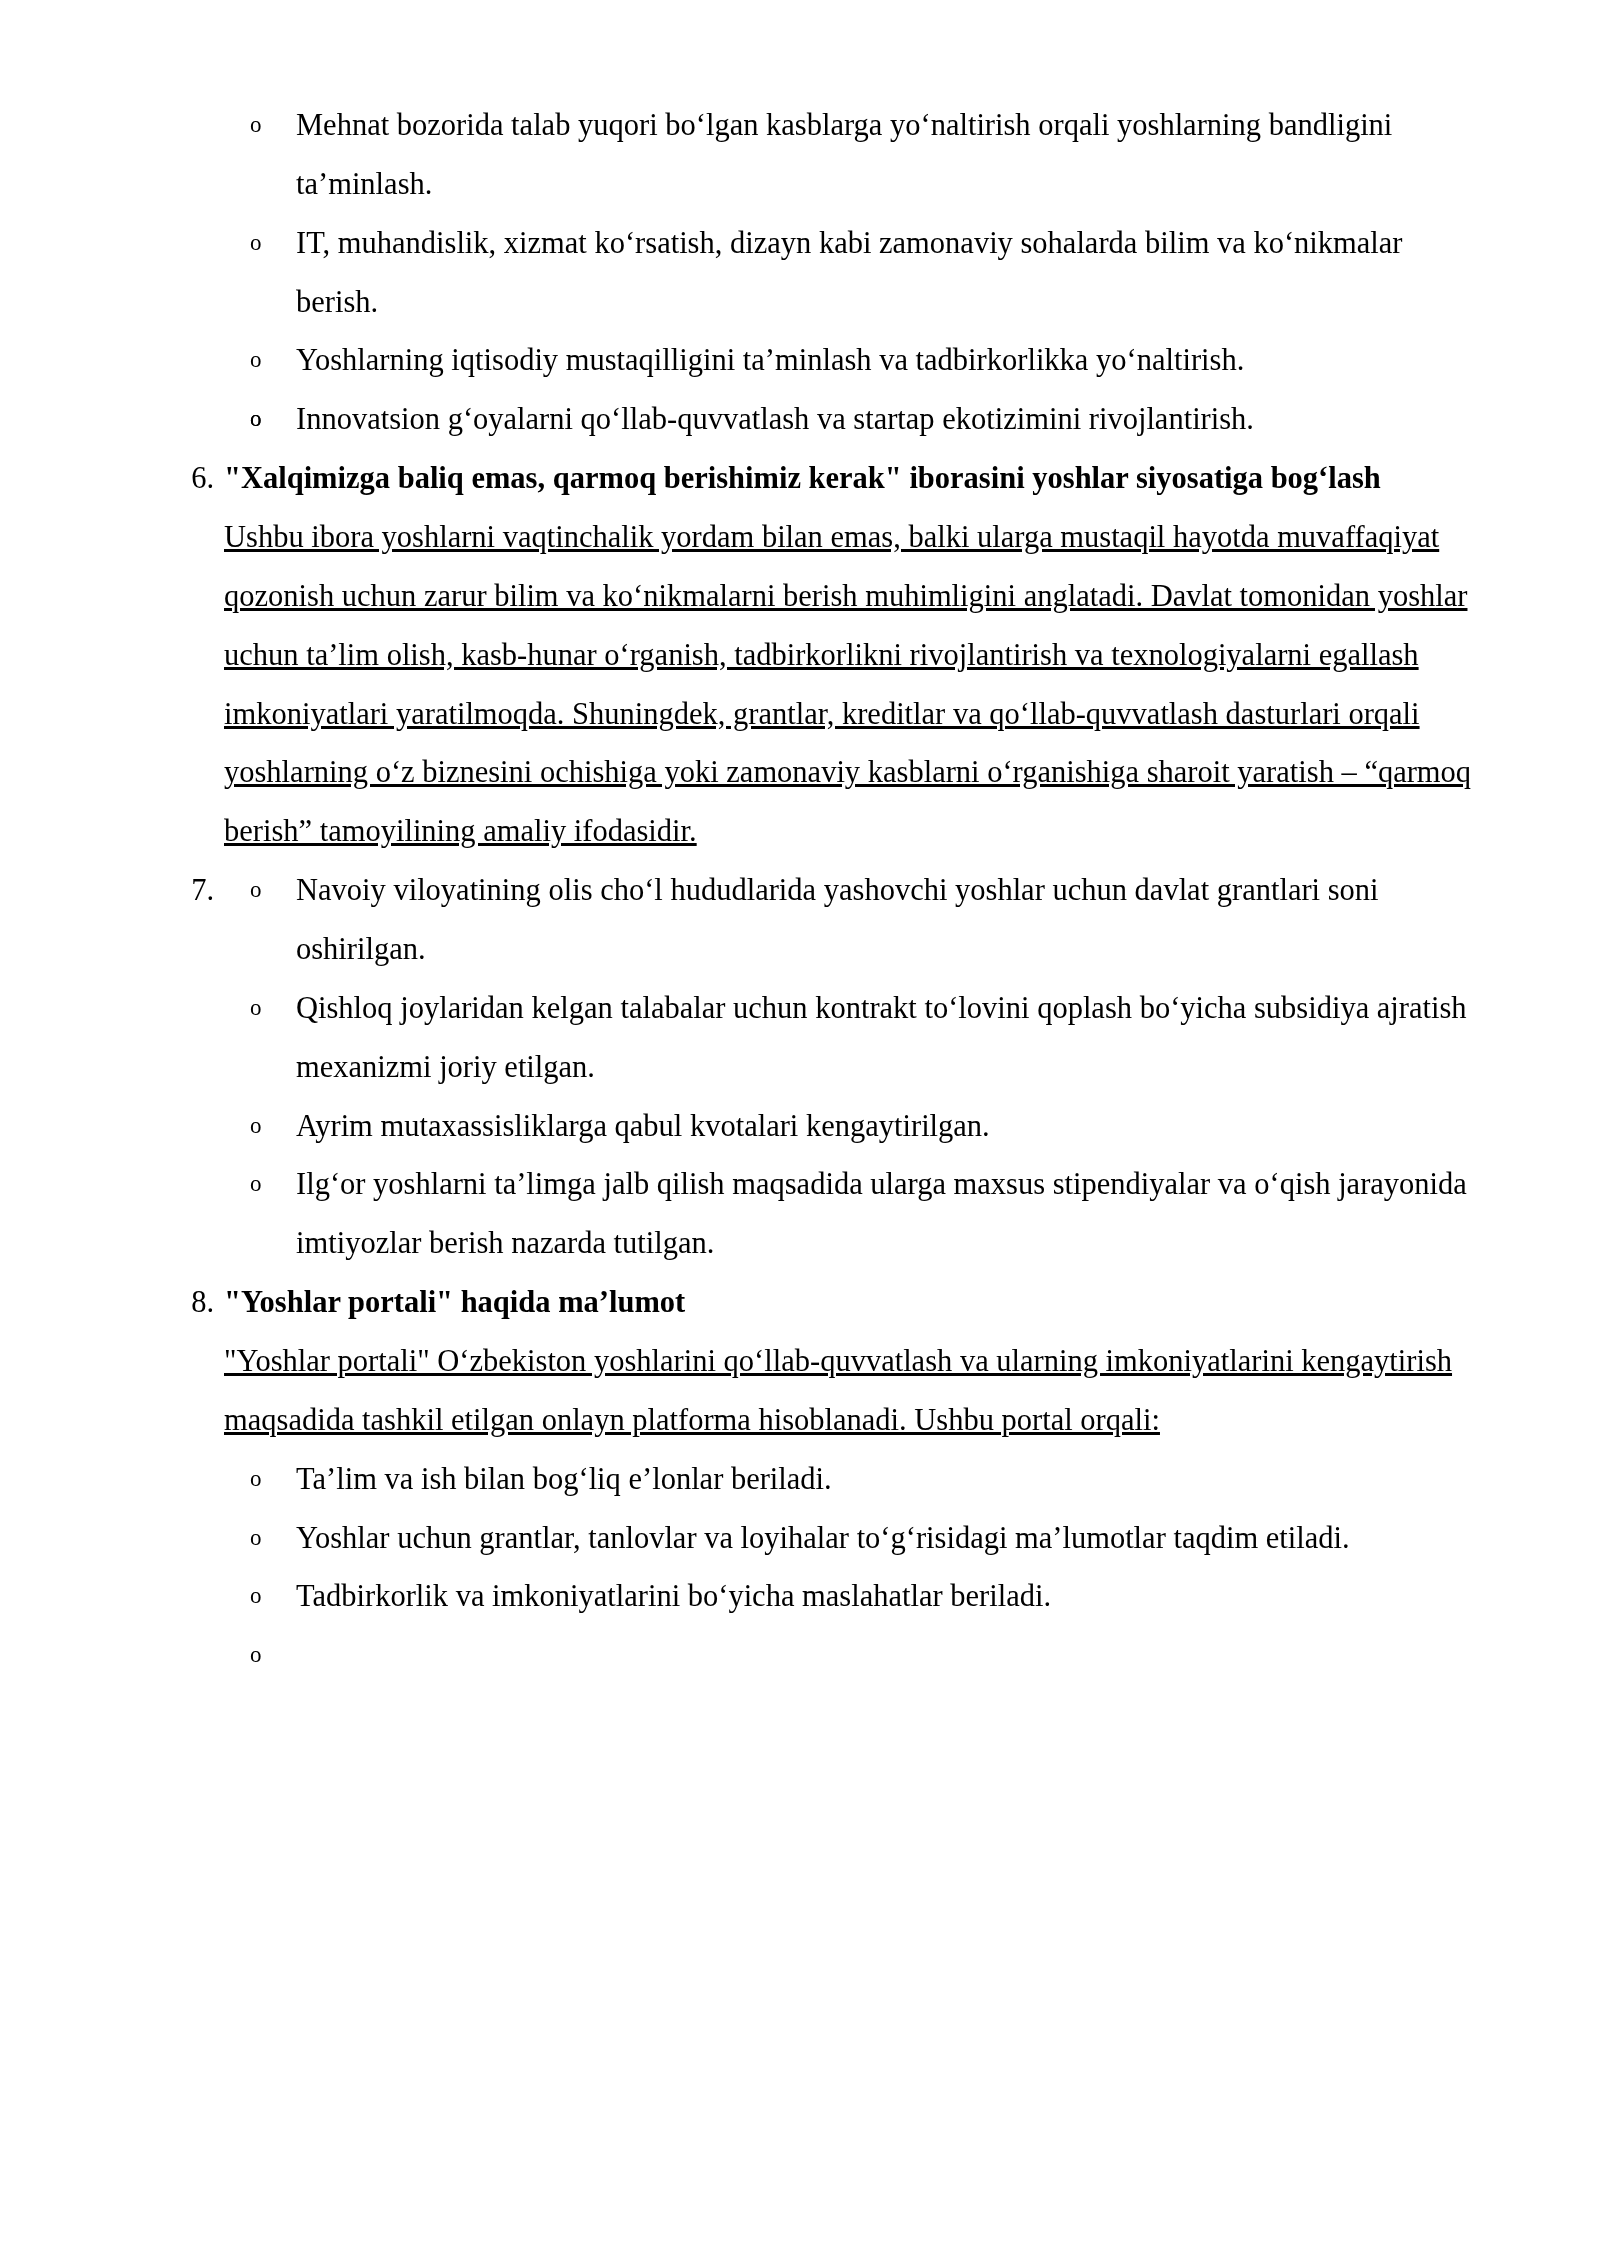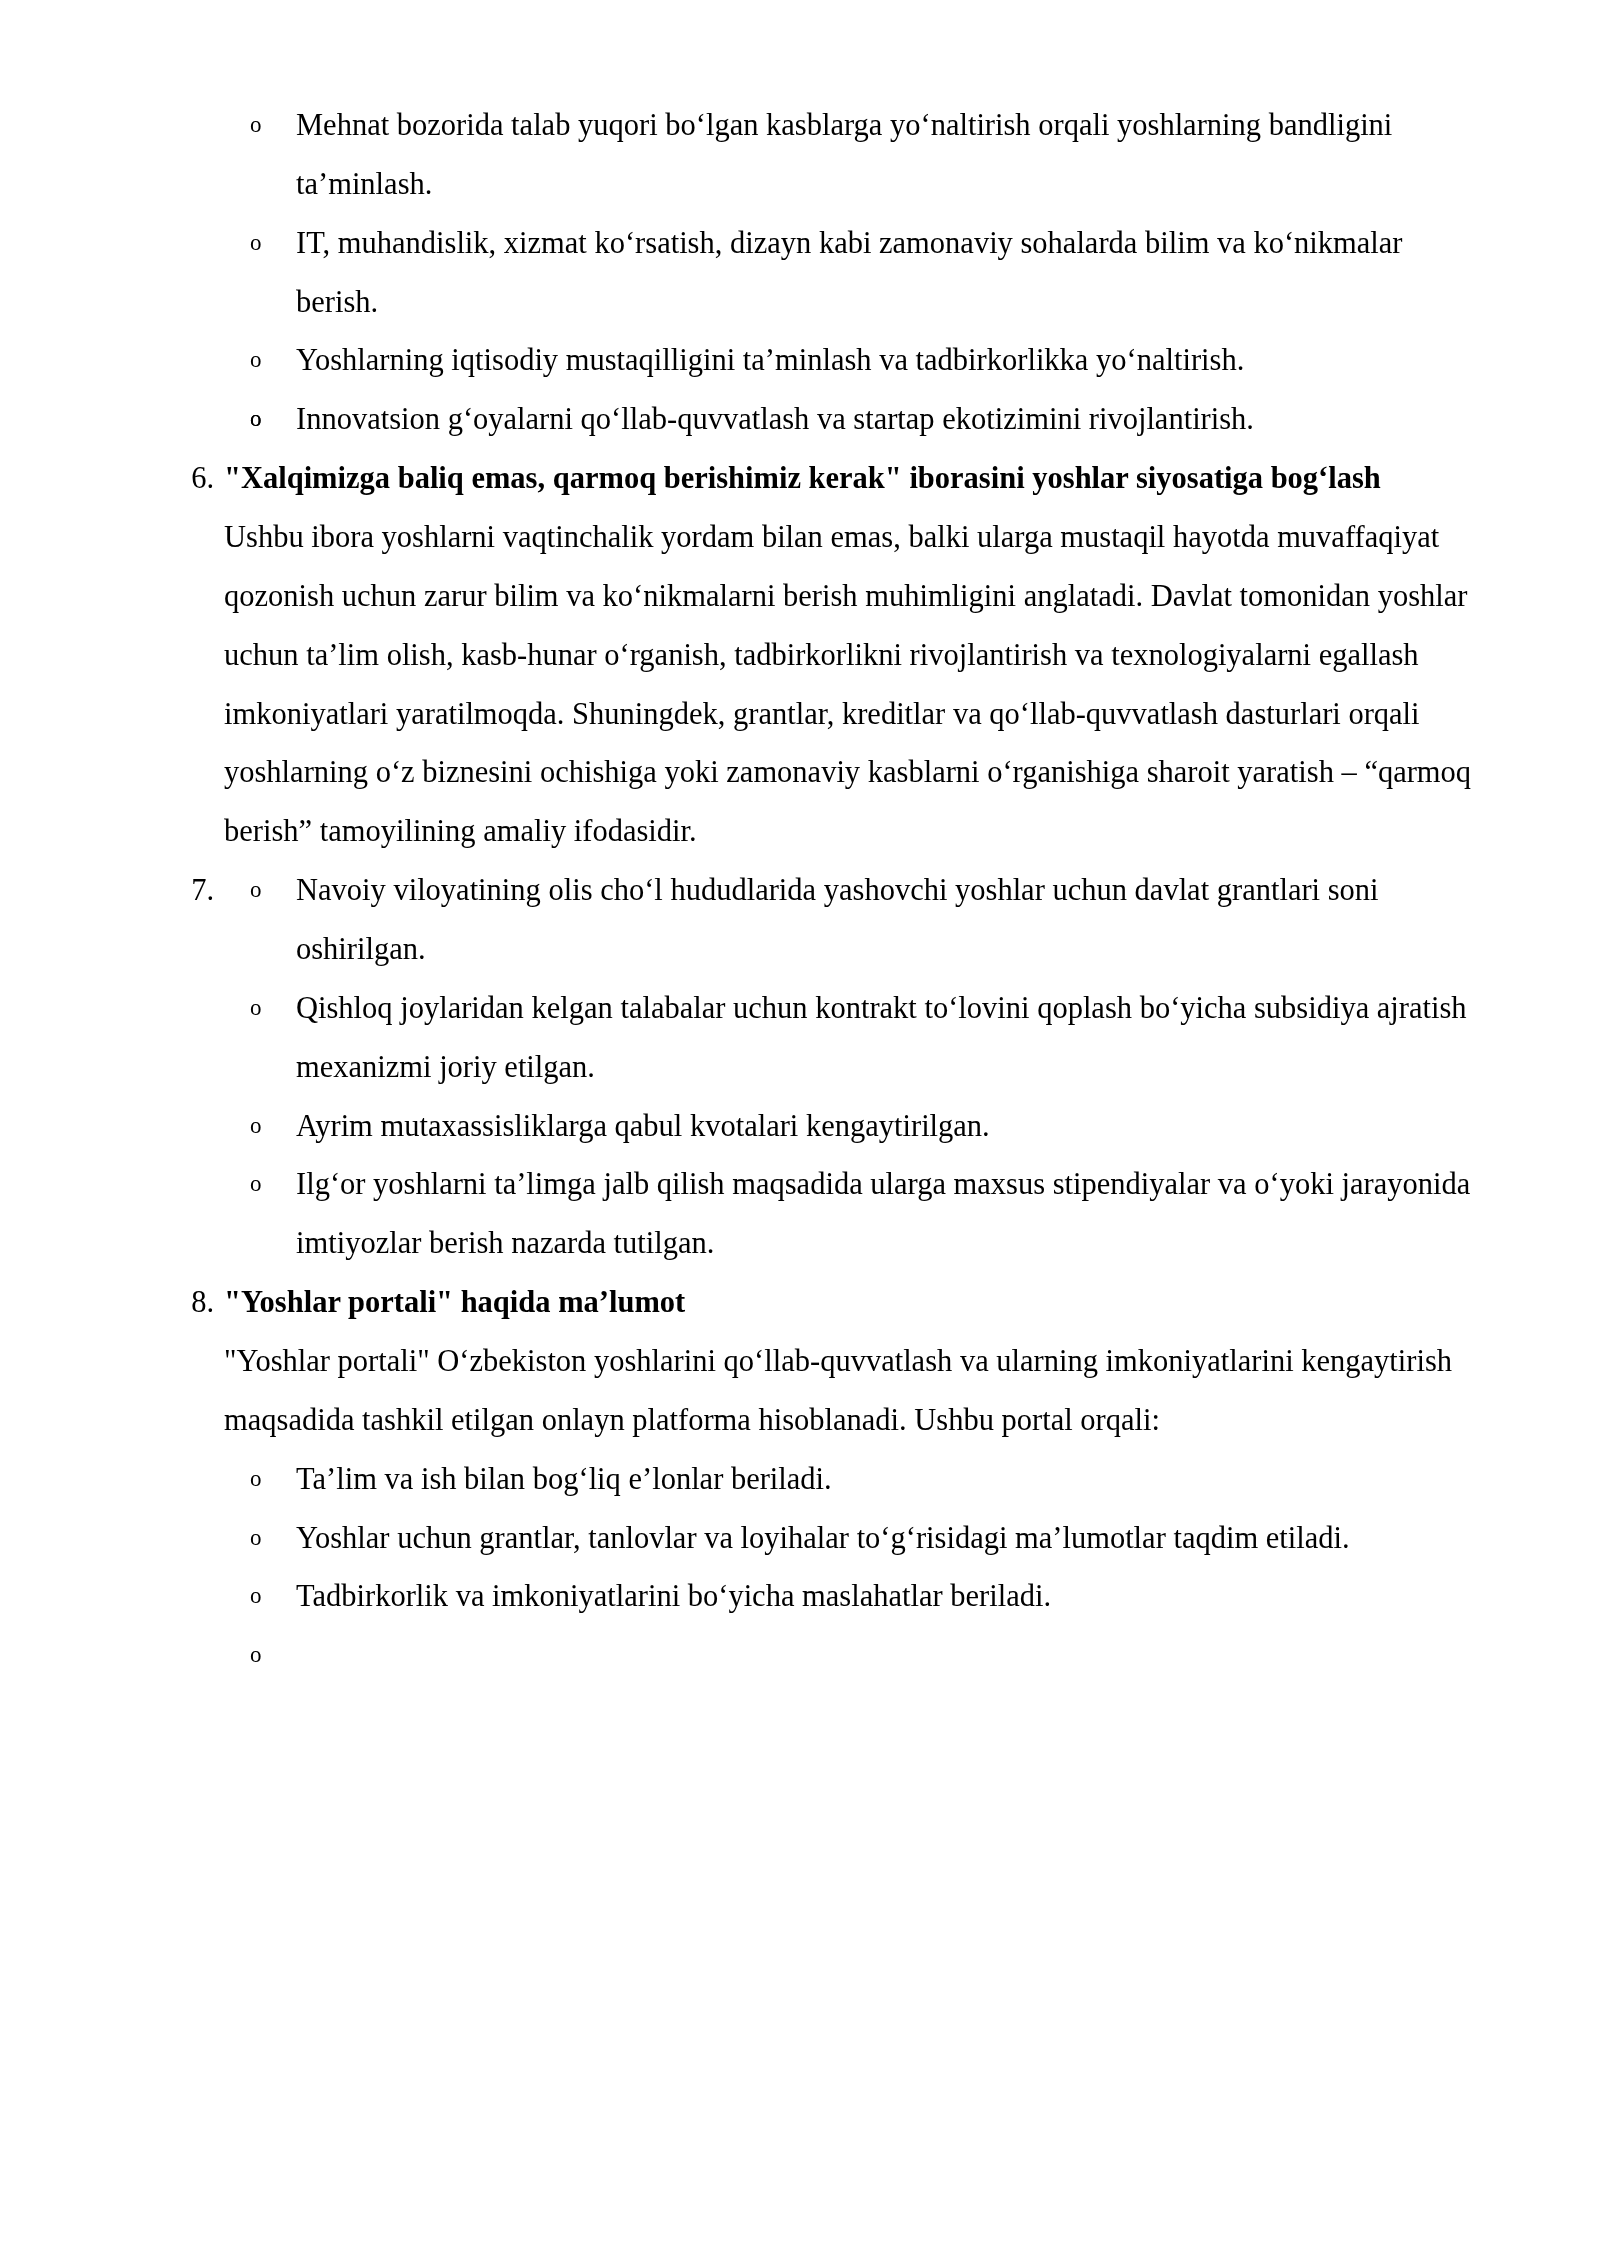--- a/index.html
+++ b/index.html
@@ -46,20 +46,21 @@
     font-size: 30.5px;
     line-height: 1.93;
   }
   .heading-text {
     font-weight: bold;
     text-align: left;
   }
   .body-par {
     text-align: left;
     margin: 0;
+    text-decoration: underline;
   }
 
   
   ul.sublist {
     list-style: none;
     margin: 0;
     padding: 0;
   }
   ul.sublist > li {
     position: relative;
@@ -134,21 +135,21 @@
           <li>
             <span class="o-marker">o</span>
             <span class="sub-text">Qishloq joylaridan kelgan talabalar uchun kontrakt to‘lovini qoplash bo‘yicha subsidiya ajratish mexanizmi joriy etilgan.</span>
           </li>
           <li>
             <span class="o-marker">o</span>
             <span class="sub-text">Ayrim mutaxassisliklarga qabul kvotalari kengaytirilgan.</span>
           </li>
           <li>
             <span class="o-marker">o</span>
-            <span class="sub-text">Ilg‘or yoshlarni ta’limga jalb qilish maqsadida ularga maxsus stipendiyalar va o‘yoki jarayonida imtiyozlar berish nazarda tutilgan.</span>
+            <span class="sub-text">Ilg‘or yoshlarni ta’limga jalb qilish maqsadida ularga maxsus stipendiyalar va o‘qish jarayonida imtiyozlar berish nazarda tutilgan.</span>
           </li>
         </ul>
       </li>
 
       <li>
         <span class="num-marker">8.</span>
         <div class="heading-text">"Yoshlar portali" haqida ma’lumot</div>
         <p class="body-par">"Yoshlar portali" O‘zbekiston yoshlarini qo‘llab-quvvatlash va ularning imkoniyatlarini kengaytirish maqsadida tashkil etilgan onlayn platforma hisoblanadi. Ushbu portal orqali:</p>
         <ul class="sublist">
           <li>

